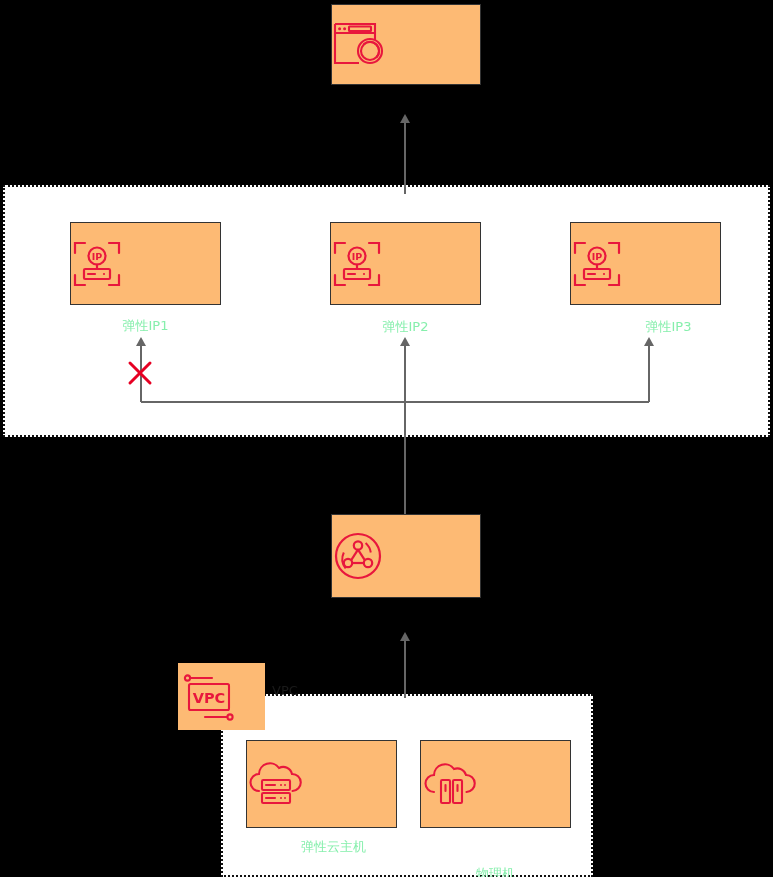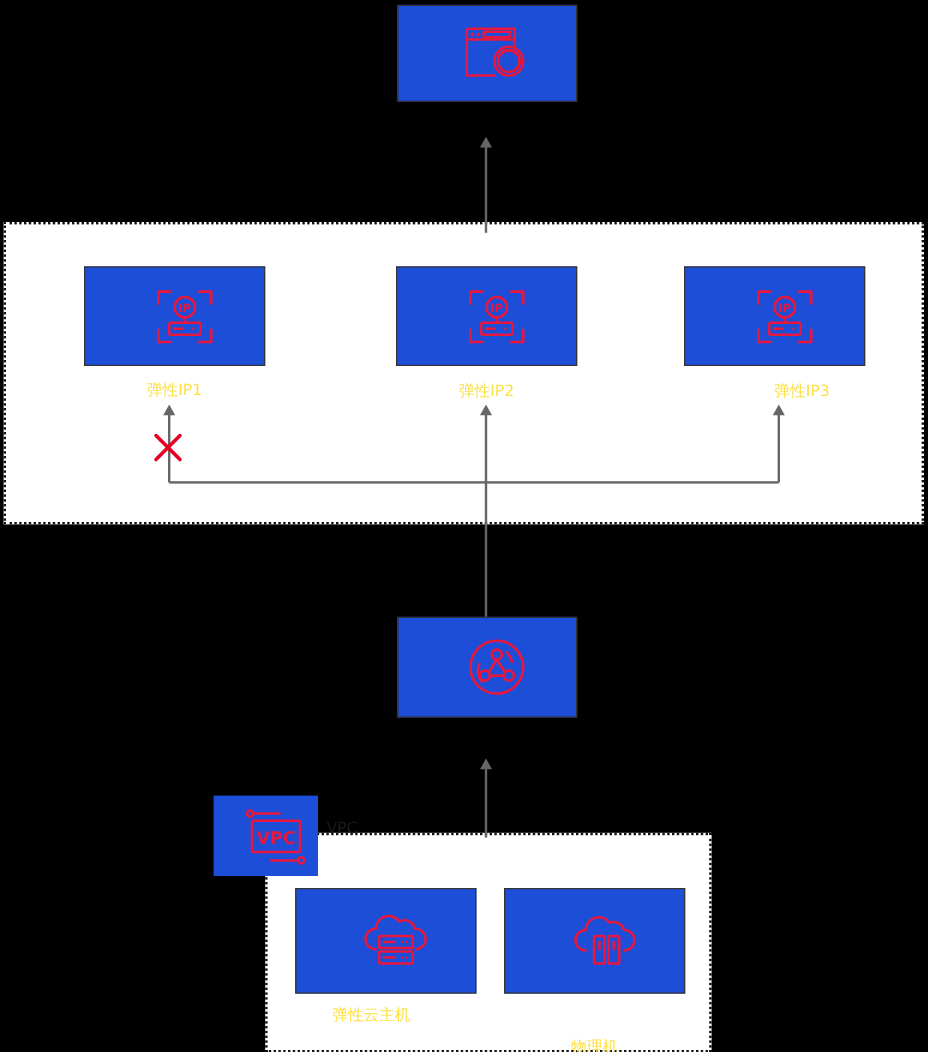--- a/index.html
+++ b/index.html
@@ -11,27 +11,26 @@
     position:relative;
     width:773px;
     height:877px;
     background:#000000;
     overflow:hidden;
   }
 
   
   .node{
     position:absolute;
-    background:#1d4ed8;
+    background:#fdba74;
     border:1px solid #333333;
     box-sizing:border-box;
     display:flex;
     align-items:center;
-    justify-content:center;
-    padding-left:16px;
+    justify-content:flex-start;
   }
   .node.noborder{border:none;}
 
   
   .zone{
     position:absolute;
     box-sizing:border-box;
     background:#ffffff;
     border:2px dotted #111111;
   }
@@ -41,21 +40,21 @@
     font-size:13px;
     color:#1a1a1a;
     line-height:14px;
     white-space:nowrap;
   }
 
   
   .caption{
     position:absolute;
     font-size:13px;
-    color:#fde047;
+    color:#86efac;
     text-align:center;
     white-space:nowrap;
     line-height:15px;
   }
 
   
   .vline{
     position:absolute;
     width:1.6px;
     background:#666666;
@@ -223,21 +222,21 @@
           <path d="M19 27 H28"></path>
           <path d="M19 40 H28"></path>
           <circle cx="34" cy="27" r="1" fill="#E8173D" stroke="none"></circle>
           <circle cx="38" cy="27" r="1" fill="#E8173D" stroke="none"></circle>
           <circle cx="34" cy="40" r="1" fill="#E8173D" stroke="none"></circle>
           <circle cx="38" cy="40" r="1" fill="#E8173D" stroke="none"></circle>
         </g>
       </svg>
     </span>
   </div>
-  <div class="caption" style="left:234px; top:839px; width:151px;">弹性云主机</div>
+  <div class="caption" style="left:258px; top:839px; width:151px;">弹性云主机</div>
 
   <div class="node" style="left:420px; top:740px; width:151px; height:88px;">
     <span>
       <svg width="58" height="52" viewBox="0 0 58 52">
         <g fill="none" stroke="#E8173D" stroke-width="2.1" stroke-linecap="round">
           <path d="M13 34 A8.5 8.5 0 0 1 13 17 A11 11 0 0 1 33 11 A9 9 0 0 1 45 17
                    A8.5 8.5 0 0 1 45.5 34"></path>
           <rect x="20" y="22" width="9" height="23" rx="1.2"></rect>
           <rect x="32" y="22" width="9" height="23" rx="1.2"></rect>
           <path d="M24.5 27 V33"></path>

